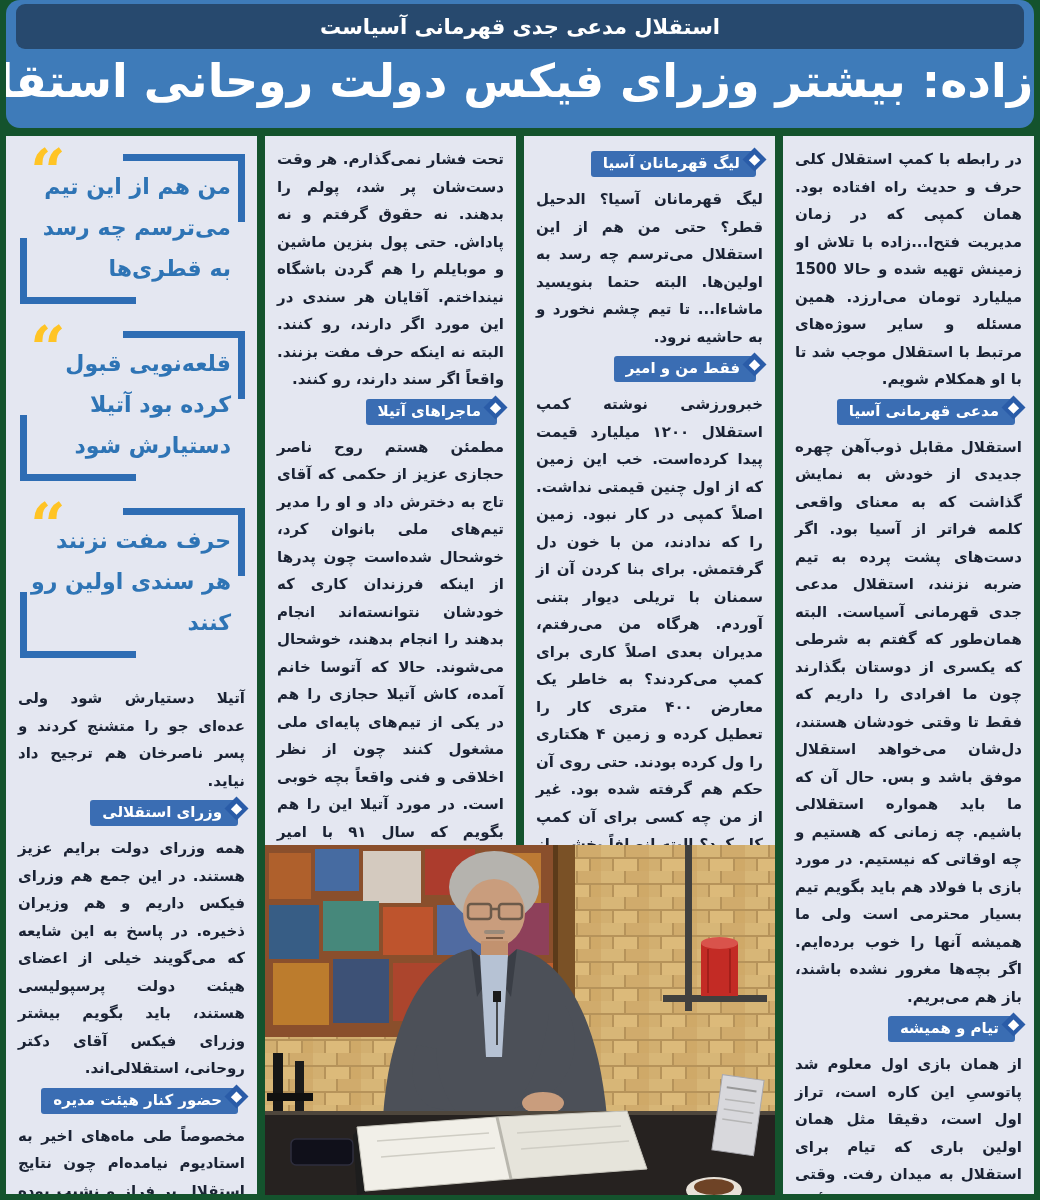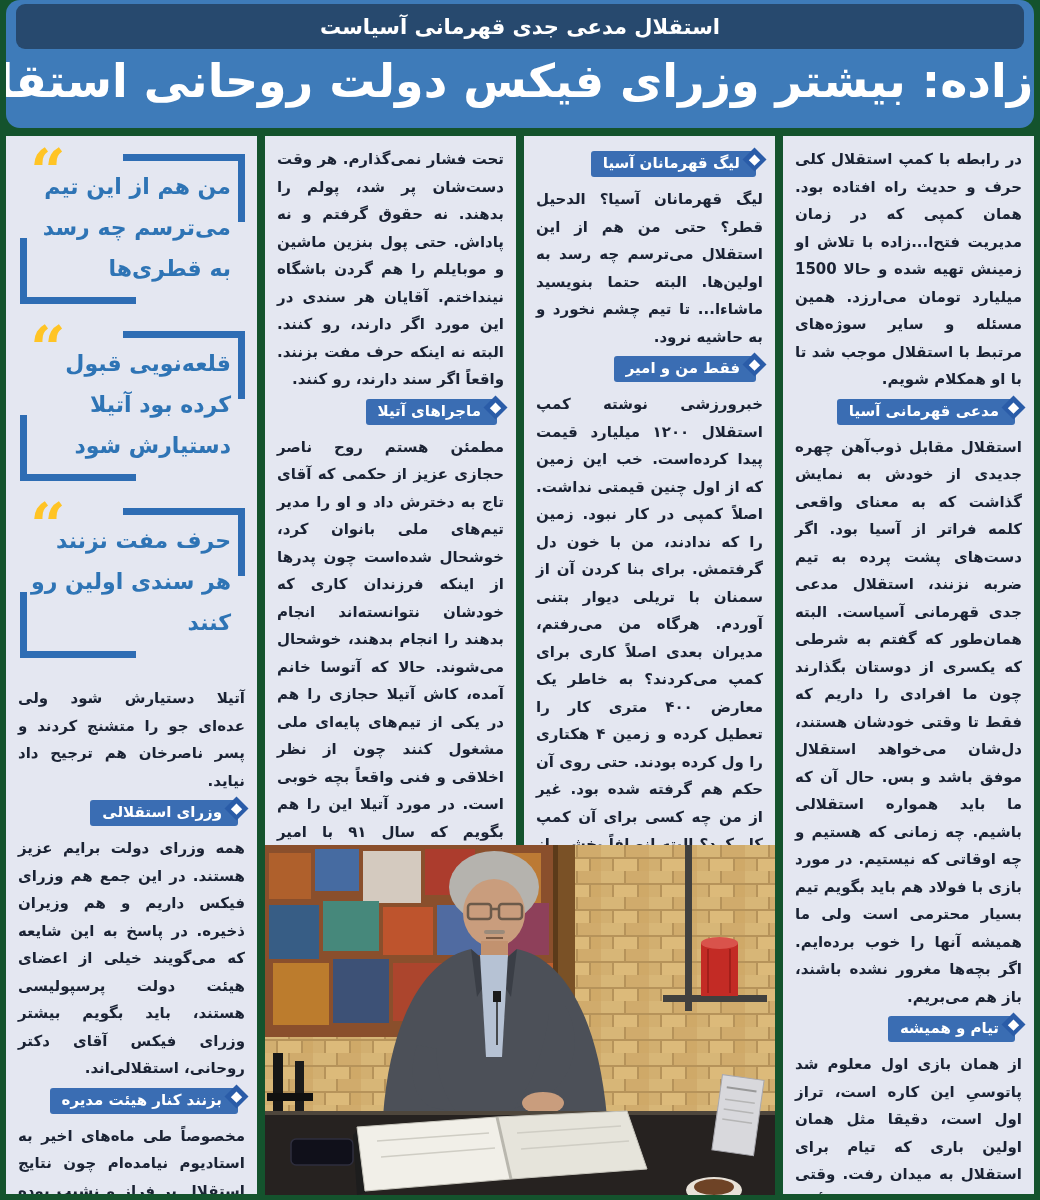--- a/index.html
+++ b/index.html
@@ -132,21 +132,21 @@
         <span class="diamond">
             <span class="inner"></span>
           </span>
         <span class="sec-label">وزرای استقلالی</span>
       </div>
       <p>همه وزرای دولت برایم عزیز هستند. در این جمع هم وزرای فیکس داریم و هم وزیران ذخیره. در پاسخ به این شایعه که می‌گویند خیلی از اعضای هیئت دولت پرسپولیسی هستند، باید بگویم بیشتر وزرای فیکس آقای دکتر روحانی، استقلالی‌اند.</p>
       <div class="sec-head">
         <span class="diamond">
             <span class="inner"></span>
           </span>
-        <span class="sec-label">بزنند کنار هیئت مدیره</span>
+        <span class="sec-label">حضور کنار هیئت مدیره</span>
       </div>
       <p>مخصوصاً طی ماه‌های اخیر به استادیوم نیامده‌ام چون نتایج استقلالِ پر فراز و نشیب بوده است ولی قطعاً اگر تیم چند برد دیگر بیاورد، همراه هیئت مدیره جدید به ورزشگاه می‌آیم. این را هم بگویم که هیئت مدیره جدید از هیئت مدیره‌های قبلی بهتر است.</p>
     </section>
   </main>
 
   <div class="photo">
     <svg viewBox="0 0 510 350" width="510" height="350" preserveAspectRatio="none">
       <defs>
         <pattern id="bricks" width="48" height="26" patternUnits="userSpaceOnUse">
           <rect width="48" height="26" fill="#b6935a"></rect>

